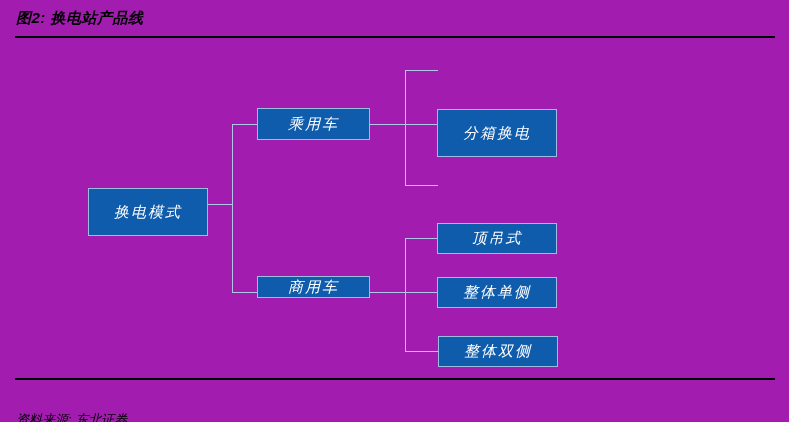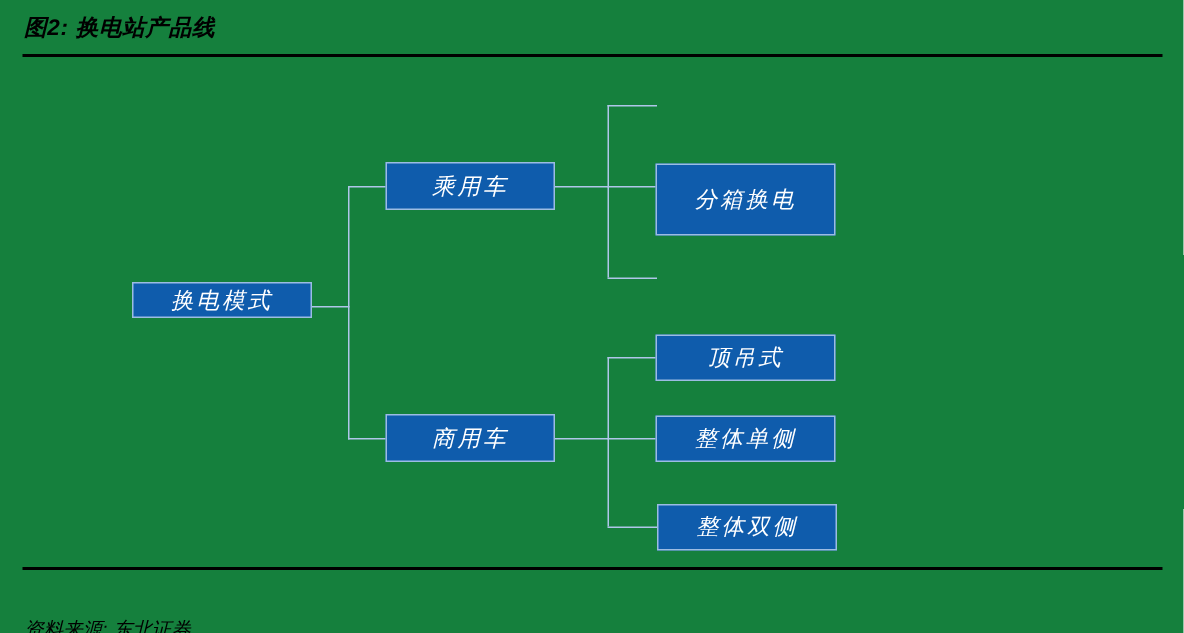--- a/index.html
+++ b/index.html
@@ -4,21 +4,21 @@
 <style>
   html, body {
     margin: 0;
     padding: 0;
     background: #ffffff;
   }
   #page {
     position: relative;
     width: 789px;
     height: 422px;
-    background: #15803d;
+    background: #a21caf;
     overflow: hidden;
     font-family: "Liberation Sans", sans-serif;
   }
 
   
   .fig-title {
     position: absolute;
     left: 16px;
     top: 9px;
     font-size: 15px;
@@ -118,25 +118,25 @@
     <div class="conn-h" style="left:405px; top:84px; width:33px;"></div>
     <div class="conn-h" style="left:405px; top:145px; width:33px;"></div>
 
     <div class="conn-h" style="left:370px; top:252px; width:36px;"></div>
 
     <div class="conn-v" style="left:405px; top:198px; height:113px;"></div>
     <div class="conn-h" style="left:405px; top:198px; width:33px;"></div>
     <div class="conn-h" style="left:405px; top:252px; width:33px;"></div>
     <div class="conn-h" style="left:405px; top:311px; width:33px;"></div>
 
-    <div class="node" style="left:88px; top:148px; width:120px; height:24px;">换电模式</div>
+    <div class="node" style="left:88px; top:148px; width:120px; height:48px;">换电模式</div>
 
     <div class="node" style="left:257px; top:68px; width:113px; height:32px;">乘用车</div>
 
-    <div class="node" style="left:257px; top:236px; width:113px; height:32px;">商用车</div>
+    <div class="node" style="left:257px; top:236px; width:113px; height:22px;">商用车</div>
 
 
     <div class="node" style="left:437px; top:69px; width:120px; height:48px;">分箱换电</div>
 
 
     <div class="node" style="left:437px; top:183px; width:120px; height:31px;">顶吊式</div>
 
     <div class="node" style="left:437px; top:237px; width:120px; height:31px;">整体单侧</div>
 
     <div class="node" style="left:438px; top:296px; width:120px; height:31px;text-align:right;">整体双侧</div>

